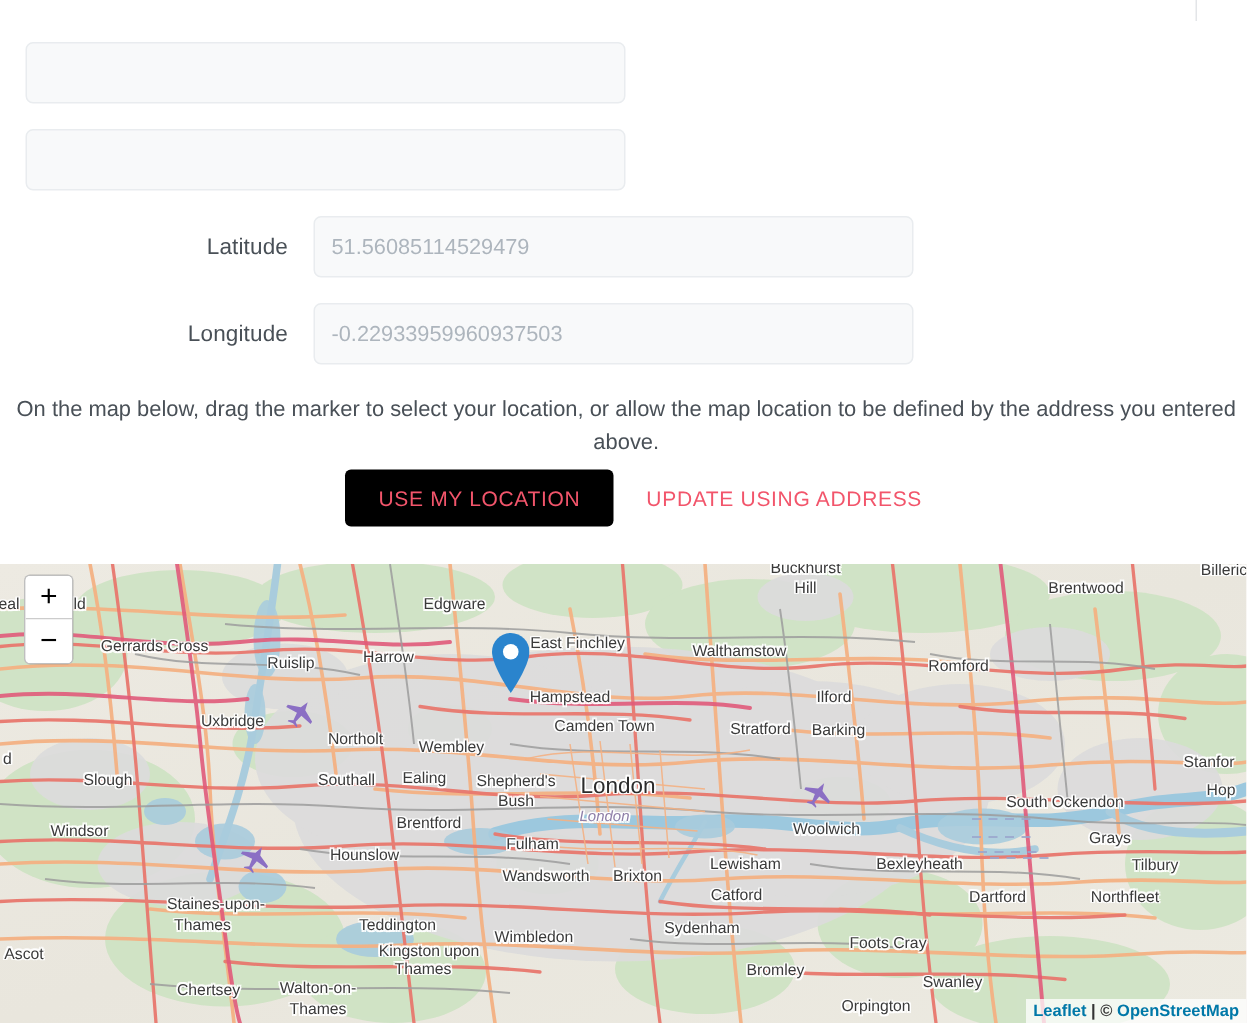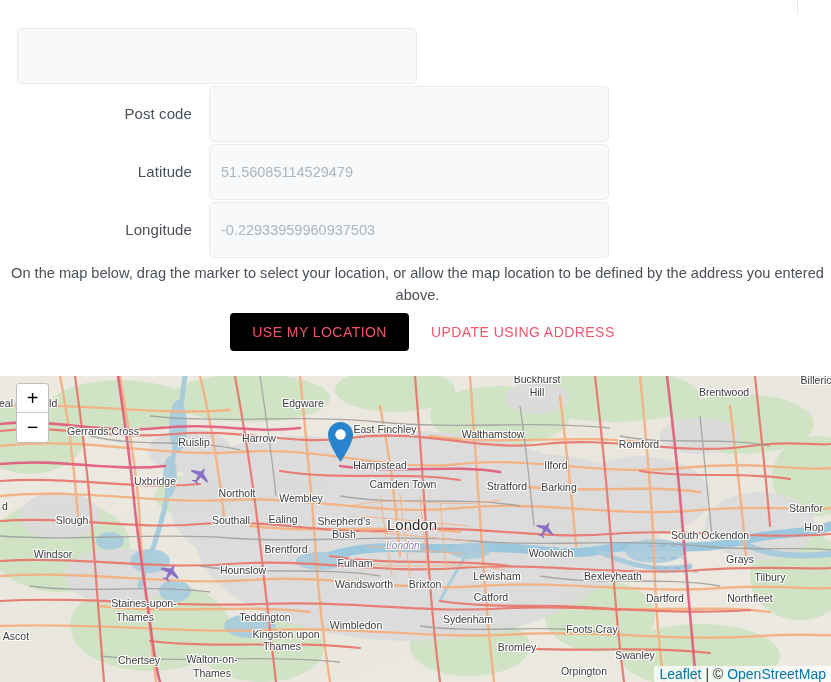--- a/index.html
+++ b/index.html
@@ -51,21 +51,21 @@
     text-align: right;
     padding-right: 0;
     font-size: 15px;
     color: #495057;
     line-height: 20px;
     letter-spacing: 0.1px;
   }
   .field-input {
     margin-left: 17px;
     width: 400px;
-    height: 56px;
+    height: 41px;
     box-sizing: border-box;
     background: #f8f9fa;
     border: 1px solid #e9ecef;
     border-radius: 5px;
     font-family: "Liberation Sans", sans-serif;
     font-size: 14.5px;
     color: #adb5bd;
     padding: 0 11px;
     outline: none;
   }
@@ -193,45 +193,45 @@
     z-index: 25;
     cursor: grab;
   }
 
   
   .attribution {
     position: absolute;
     right: 0;
     bottom: 0;
     background: rgba(255,255,255,0.75);
-    font-size: 14px;
+    font-size: 11px;
     line-height: 14px;
     padding: 1px 5px;
     color: #333;
     z-index: 30;
     font-family: "Liberation Sans", sans-serif;
+    font-weight: bold;
   }
   .attribution a {
     color: #0078a8;
     text-decoration: none;
   }
 </style>
 </head>
 <body>
 
 <div class="top-divider"></div>
 
 <div class="form-area">
 
   <div class="form-row r0">
     <input class="field-input" type="text" placeholder="" style="">
   </div>
 
   <div class="form-row r1">
-    <div class="field-label">Post code</div>
     <input class="field-input" type="text" placeholder="" style="">
   </div>
 
   <div class="form-row r2">
     <div class="field-label">Latitude</div>
     <input class="field-input" type="text" placeholder="51.56085114529479" style="">
   </div>
 
   <div class="form-row r3">
     <div class="field-label">Longitude</div>

